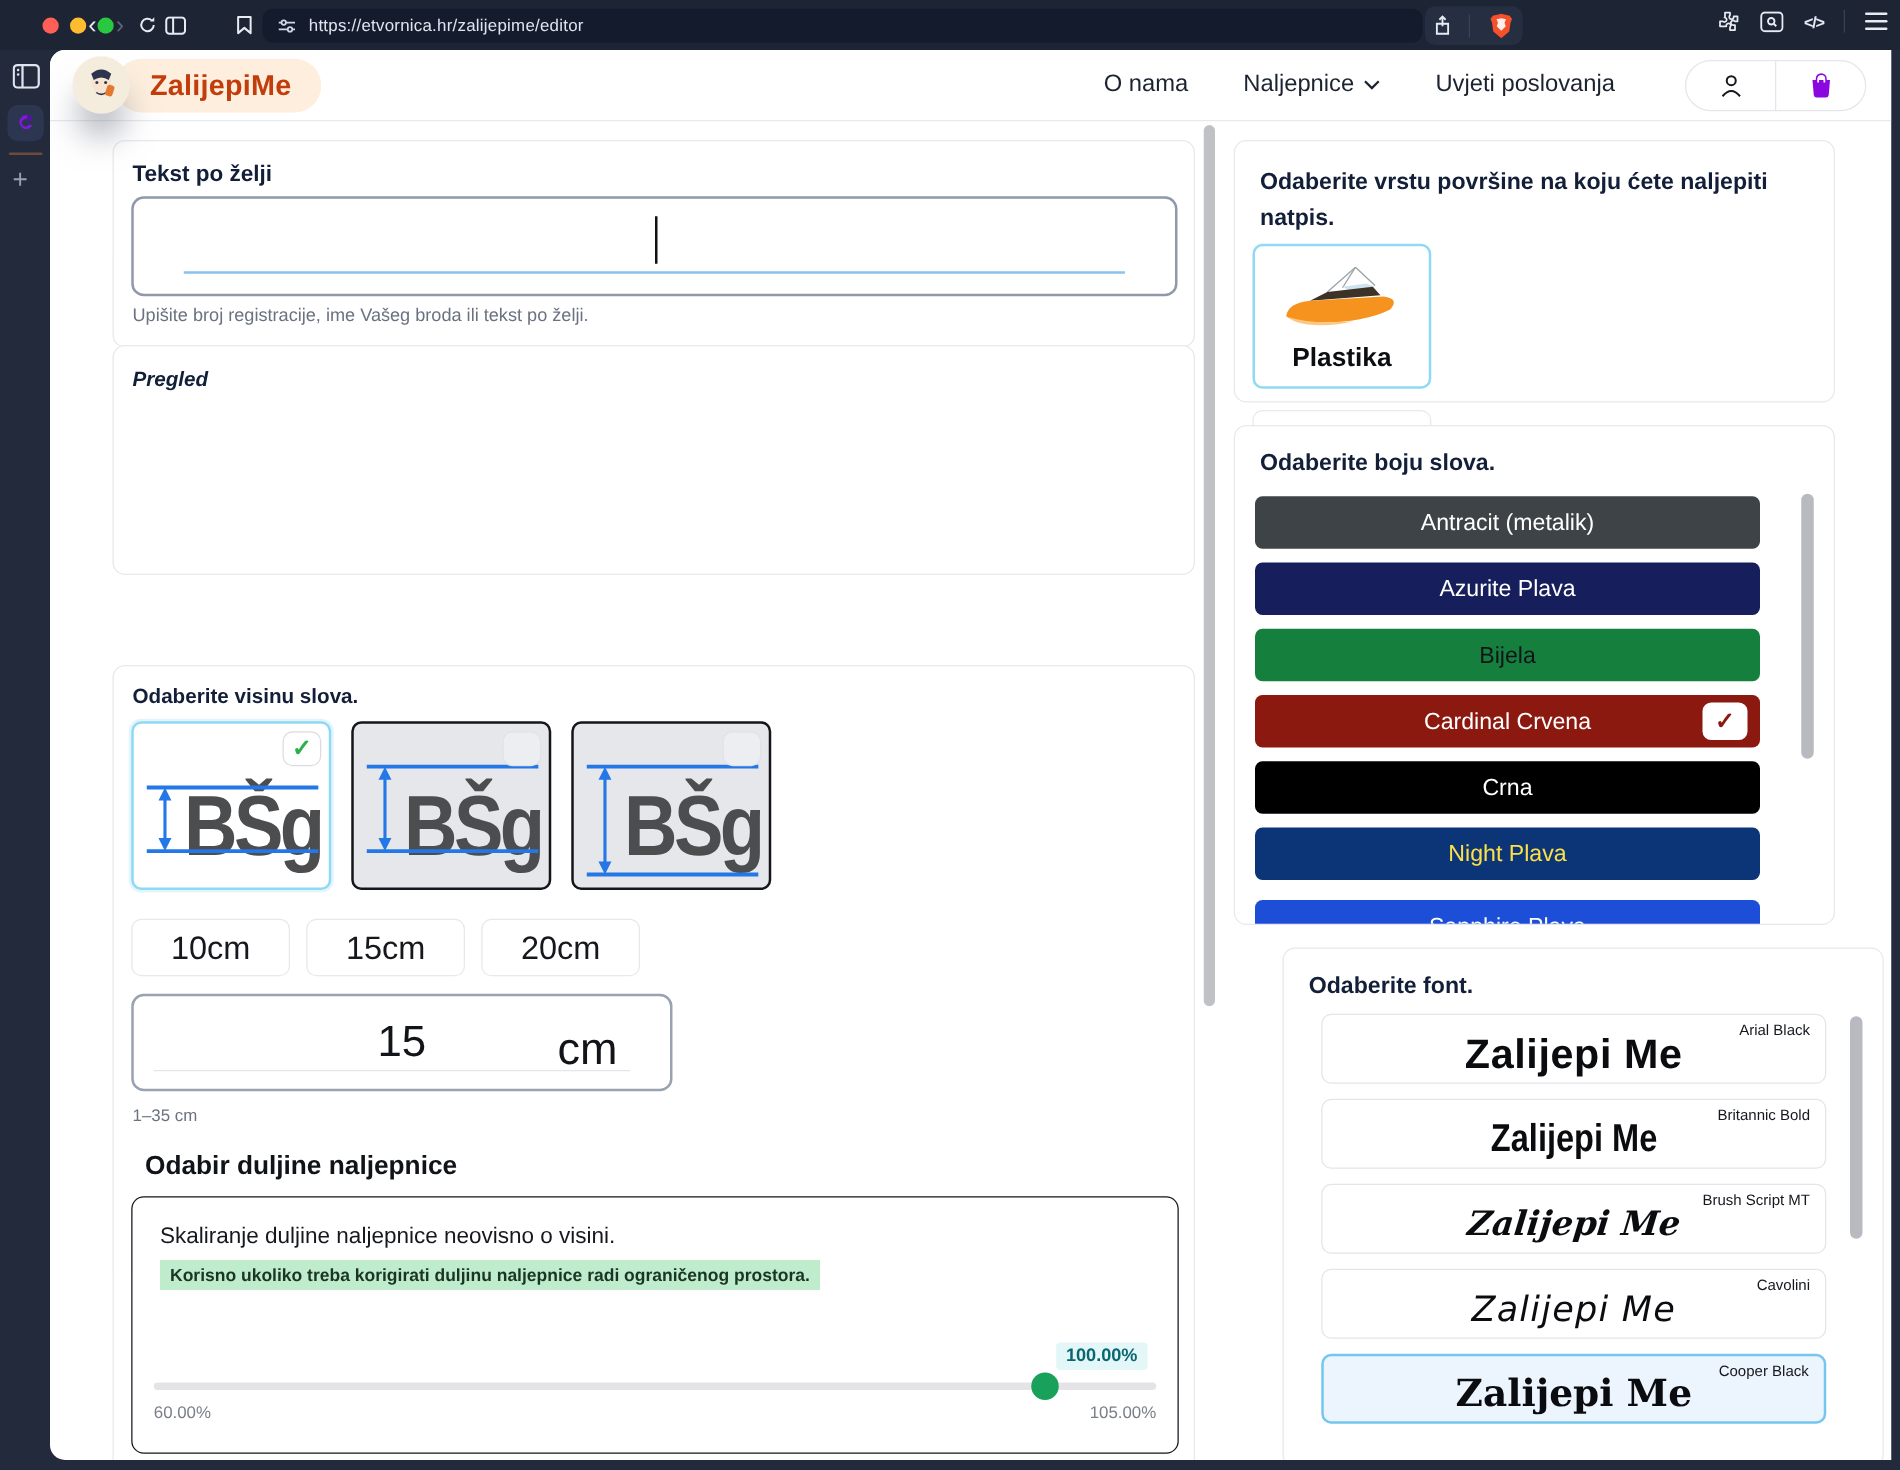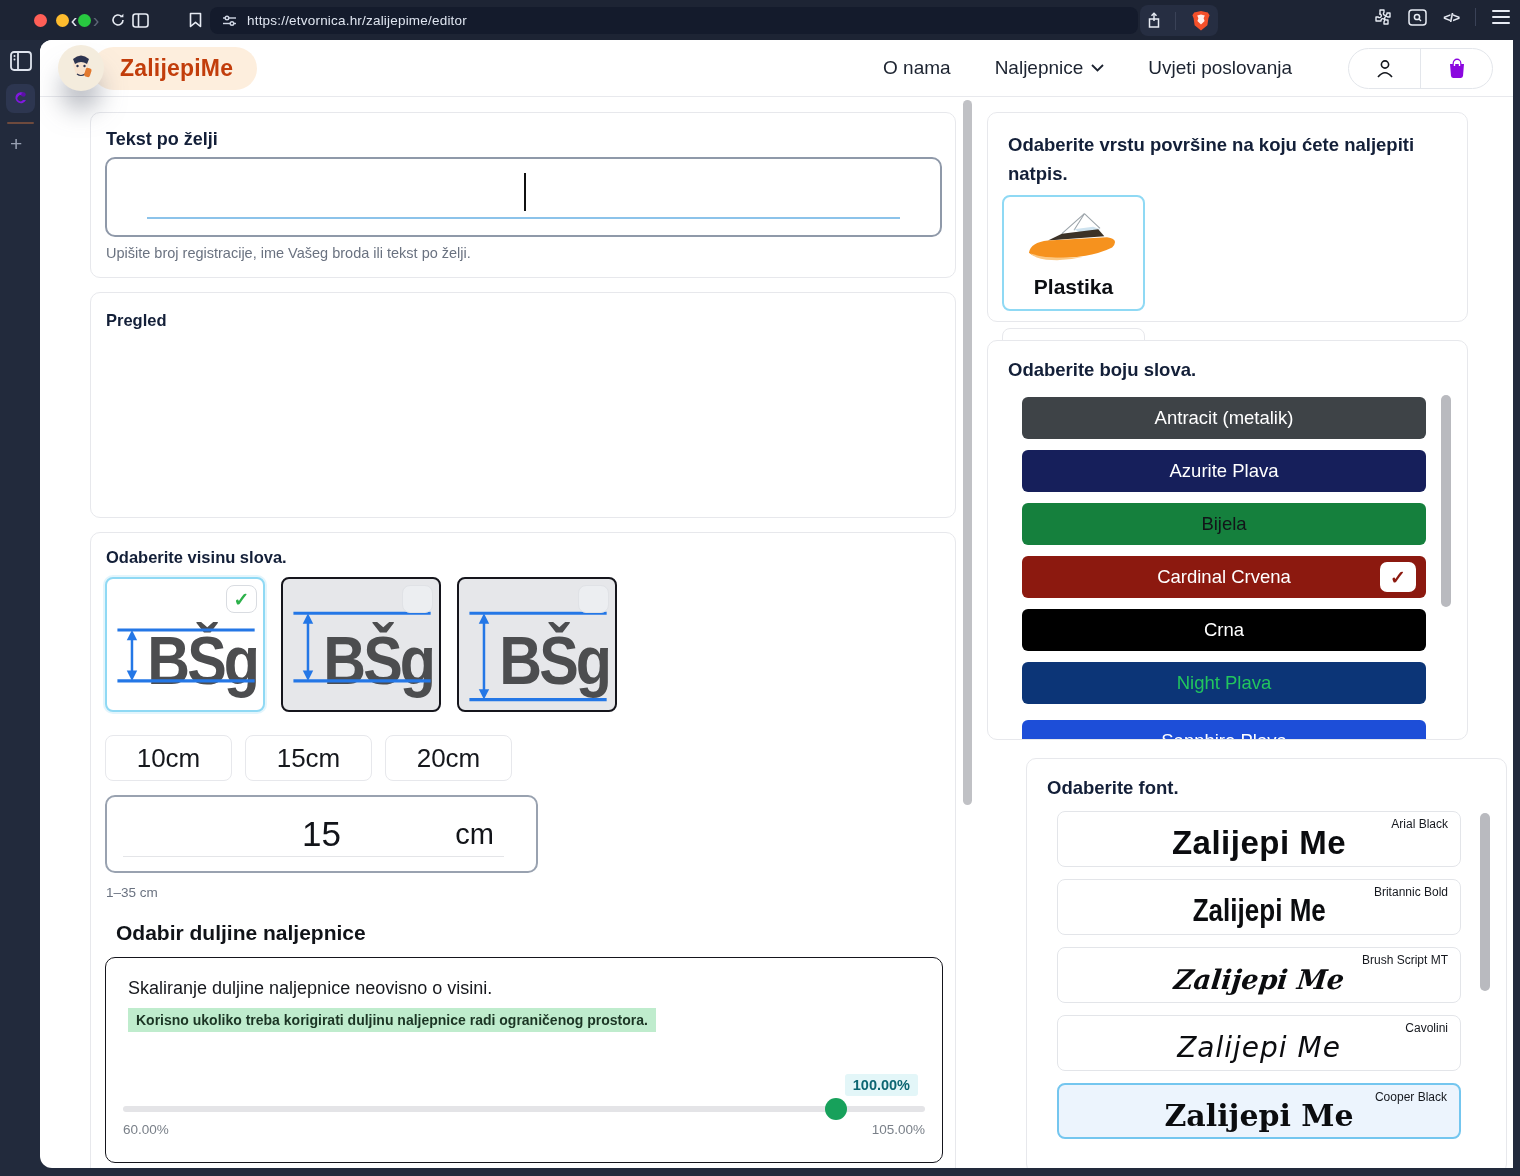--- a/index.html
+++ b/index.html
@@ -54,36 +54,36 @@
 
   
   #card-text { left:50px; top:72px; width:866px; height:166px; }
   #card-text .sec-title { position:absolute; left:15px; top:16px; font-size:18px; }
   .text-input { position:absolute; left:14px; right:13px; top:44px; height:80px; border:2px solid #8f99a9; border-radius:10px; background:#fff; }
   .text-underline { position:absolute; left:40px; right:40px; bottom:16px; height:2px; background:#8cc3ea; }
   .caret { position:absolute; left:50%; top:14px; width:2px; height:38px; background:#111; }
   .helper { position:absolute; left:15px; top:132px; font-size:14.5px; color:#6a7280; }
 
   
-  #card-preview { left:50px; top:252px; width:866px; height:226px; }
+  #card-preview { left:50px; top:236px; width:866px; height:184px;font-style:italic; }
   #card-preview .sec-title { position:absolute; left:15px; top:18px; font-size:16.5px; }
 
   
   #card-main { left:50px; top:492px; width:866px; height:662px; }
   #card-main .sec-title { position:absolute; left:15px; top:15px; font-size:16.5px; }
   .hcards { position:absolute; left:14px; top:44px; display:flex; gap:16px; }
   .hcard { position:relative; width:160px; height:135px; border-radius:8px; border:2px solid #15151c; background:#e6e7ea; cursor:pointer; }
   .hcard.sel { background:#fff; border-color:#8fd9f4; box-shadow:0 0 0 2px rgba(143,217,244,.25); }
   .hbadge { position:absolute; top:6px; right:6px; width:31px; height:28px; border-radius:8px; background:#fff; border:1px solid #d9dce1; display:flex; align-items:center; justify-content:center; font-size:19px; font-weight:700; color:#2cb14a; }
   .hbadge.empty { background:#eceef1; border-color:#e0e2e6; color:transparent; }
   .presets { position:absolute; left:14px; top:202px; display:flex; gap:13px; }
   .preset { width:127px; height:46px; border:1px solid #e7e8ec; border-radius:8px; background:#fff; font-size:26px; color:#16181d; display:flex; align-items:center; justify-content:center; font-family:"Liberation Sans",sans-serif; cursor:pointer; }
   .stepper { position:absolute; left:14px; top:262px; width:433px; height:78px; border:2px solid #99a2b0; border-radius:10px; background:#fff; }
   .stepper .val { position:absolute; left:0; width:100%; top:17px; text-align:center; font-size:35px; color:#121419; }
-  .stepper .unit { position:absolute; right:42px; top:21px; font-size:29px; color:#121419; }
+  .stepper .unit { position:absolute; right:42px; top:21px; font-size:36px; color:#121419; }
   .stepper .sline { position:absolute; left:16px; right:32px; bottom:14px; height:1.5px; background:#e4e5e8; }
   .range-hint { position:absolute; left:15px; top:352px; font-size:13.5px; color:#6a7280; }
   .len-title { position:absolute; left:25px; top:388px; font-size:21px; font-weight:600; color:#101318; }
   .slider-box { position:absolute; left:14px; top:424px; width:838px; height:206px; border:1.5px solid #15151c; border-radius:10px; }
   .slider-box .line1 { position:absolute; left:22px; top:20px; font-size:18px; color:#16181d; }
   .note-chip { position:absolute; left:22px; top:50px; background:#bfeccd; color:#1b3524; font-size:14px; font-weight:600; padding:4px 8px; }
   .val-badge { position:absolute; right:24px; top:116px; background:#e3f6f8; color:#0c6672; font-weight:700; font-size:14.5px; padding:3px 8px; border-radius:3px; }
   .track { position:absolute; left:17px; right:17px; top:148px; height:6px; background:#e4e4e7; border-radius:3px; }
   .thumb { position:absolute; top:-8px; left:calc(88.9% - 11px); width:22px; height:22px; border-radius:50%; background:#17a15b; cursor:pointer; }
   .minmax { position:absolute; left:17px; right:17px; top:164px; display:flex; justify-content:space-between; font-size:13.5px; color:#7a8089; }
@@ -92,21 +92,21 @@
   #card-surface { left:947px; top:72px; width:481px; height:210px; }
   #card-surface .sec-title { position:absolute; left:20px; top:18px; font-size:18.5px; line-height:1.55; width:430px; }
   .scards { position:absolute; left:14px; top:82px; display:flex; gap:17px;flex-direction:column; }
   .scard { width:143px; height:116px; border:1px solid #e7e8ec; border-radius:8px; background:#fff; position:relative; cursor:pointer; }
   .scard.sel { border:2px solid #8fd9f4; }
   .scard .img { position:absolute; left:0; right:0; top:10px; display:flex; justify-content:center; }
   .scard .lbl { position:absolute; left:0; right:0; bottom:10px; text-align:center; font-weight:700; font-size:21px; color:#0c0e12; }
 
   #card-color { left:947px; top:300px; width:481px; height:400px; overflow:hidden; }
   #card-color .sec-title { position:absolute; left:20px; top:18px; font-size:18.5px; }
-  .clist { position:absolute; left:34px; top:56px; width:404px;text-align:right; }
+  .clist { position:absolute; left:16px; top:56px; width:404px;text-align:right; }
   .cbtn { position:relative; width:404px; height:42px; border-radius:6px; margin-bottom:11px; display:flex; align-items:center; justify-content:center; font-size:18.5px; font-weight:500; cursor:pointer; }
   .cbox { position:absolute; right:10px; top:6px; width:36px; height:30px; background:#fff; border-radius:7px; display:flex; align-items:center; justify-content:center; color:#8c190f; font-size:19px; font-weight:700; }
   .csb { position:absolute; right:16px; top:54px; width:10px; height:330px; }
   .csb .thumb2 { position:absolute; top:0; width:10px; height:212px; background:#b9babf; border-radius:5px; }
 
   #card-font { left:986px; top:718px; width:481px; height:416px; overflow:hidden; }
   #card-font .sec-title { position:absolute; left:20px; top:18px; font-size:18.5px; }
   .flist { position:absolute; left:30px; top:52px; width:404px; }
   .fcard { position:relative; width:404px; height:56px; border:1px solid #e3e5e9; border-radius:8px; margin-bottom:12px; background:#fff; cursor:pointer; }
   .fcard.sel { background:#ecf4fd; border:2px solid #74c6ef; }
@@ -423,21 +423,21 @@
         <div class="cbtn" style="background: #15803d; color: rgb(18, 20, 25);">
             <span>Bijela</span>
           </div>
         <div class="cbtn" style="background: rgb(140, 25, 15); color: rgb(255, 255, 255);">
           <span>Cardinal Crvena</span>
           <span class="cbox">✓</span>
         </div>
         <div class="cbtn" style="background: rgb(0, 0, 0); color: rgb(255, 255, 255);">
             <span>Crna</span>
           </div>
-        <div class="cbtn" style="background: rgb(12, 53, 119); color: #22c55e;">
+        <div class="cbtn" style="background: rgb(12, 53, 119); color: #fde047;">
             <span>Night Plava</span>
           </div>
         <div class="cbtn" style="background: #1d4ed8; color: rgb(255, 255, 255); margin-top: 16px;">
             <span>Sapphire Plava</span>
           </div>
       </div>
       <div class="csb">
           <div class="thumb2"></div>
         </div>
     </div>

